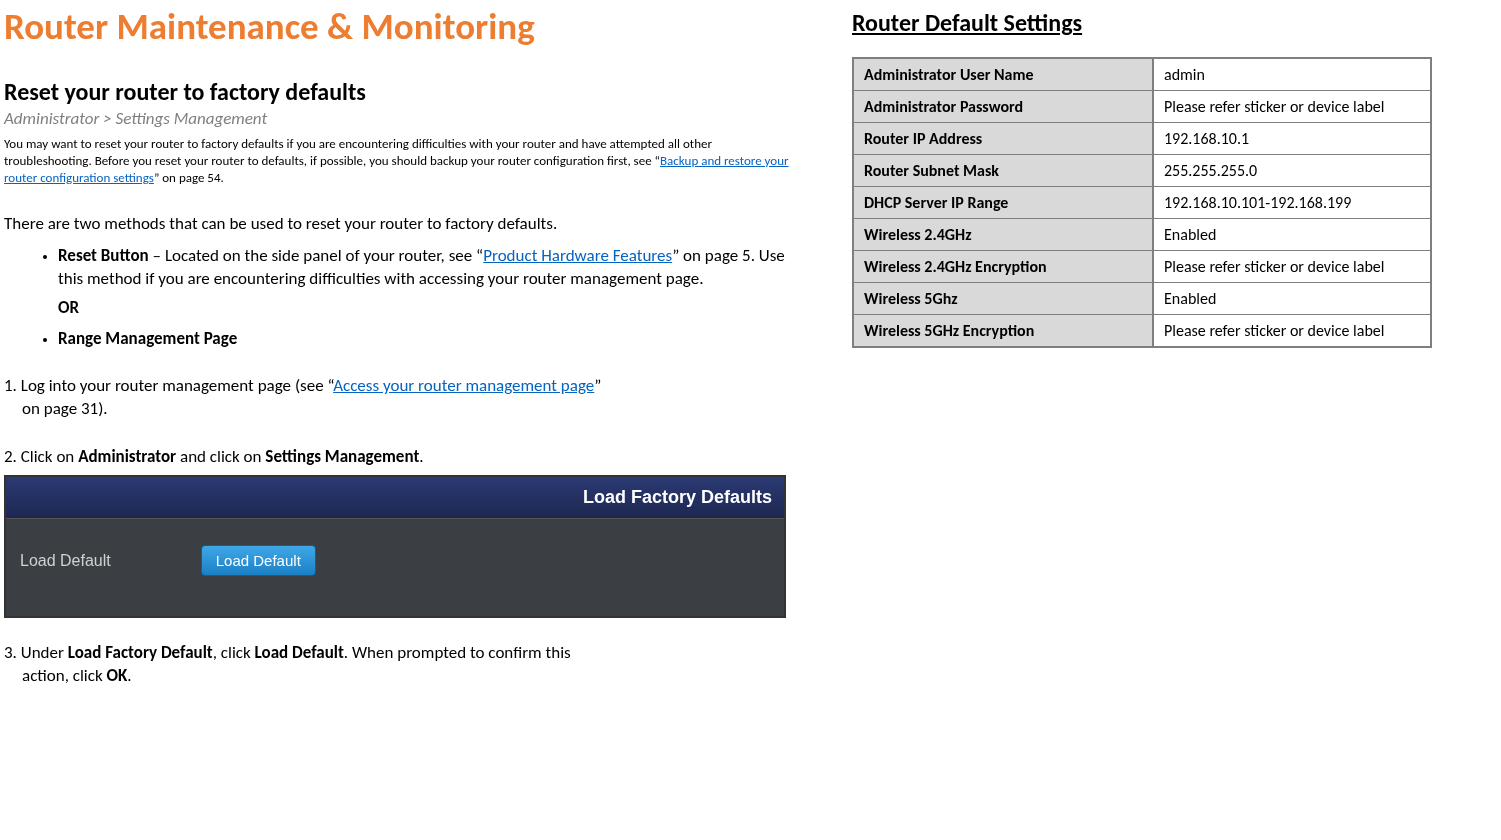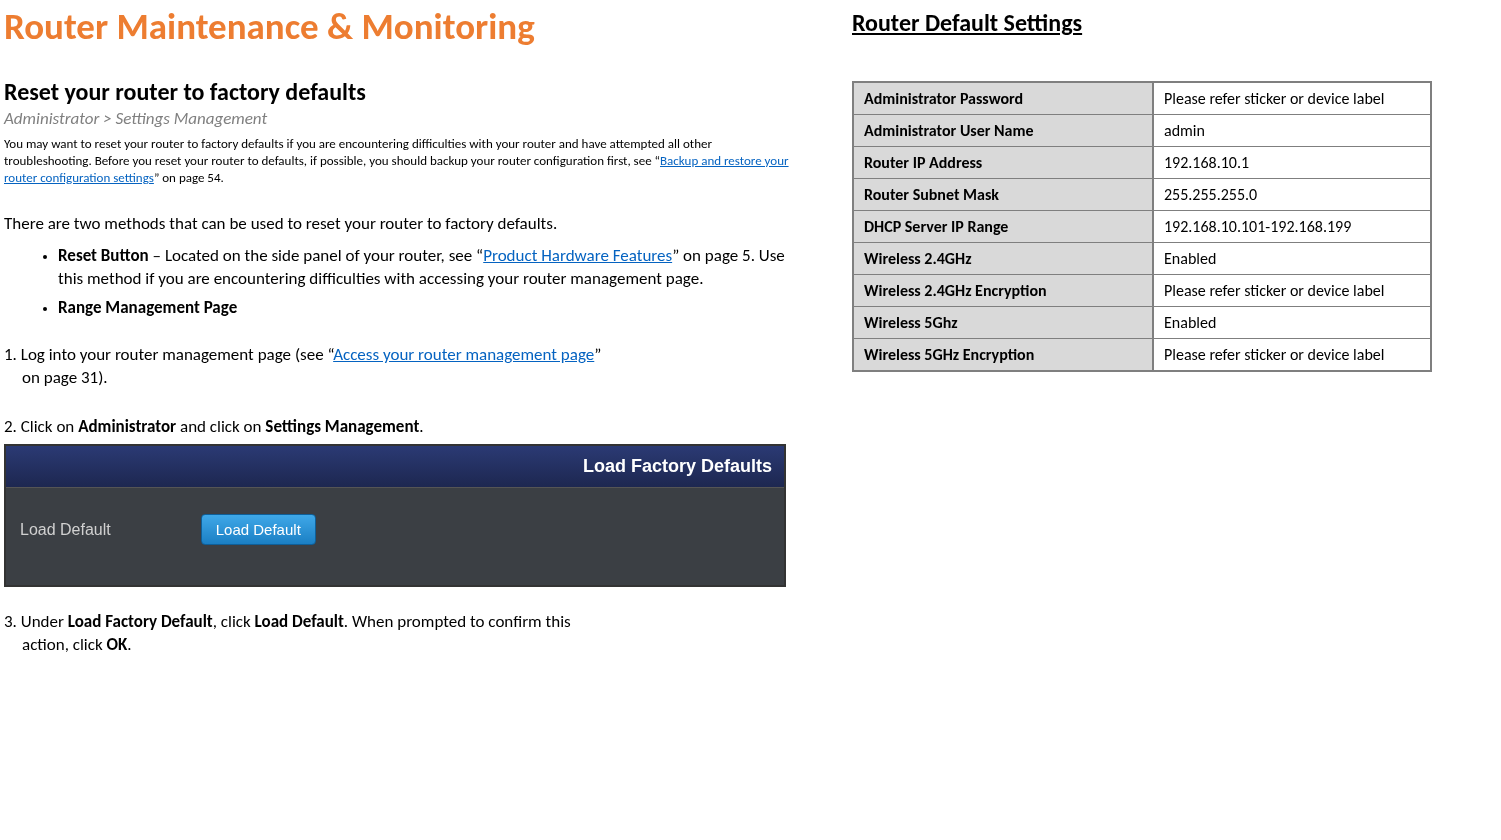--- a/index.html
+++ b/index.html
@@ -27,21 +27,21 @@
   }
   h2.section-title {
     font-size: 24px;
     font-weight: bold;
     margin: 0 0 2px 0;
   }
   h2.right-title {
     font-size: 24px;
     font-weight: bold;
     text-decoration: underline;
-    margin: 4px 0 44px 0;
+    margin: 4px 0 20px 0;
   }
   .breadcrumb {
     color: #7F7F7F;
     font-style: italic;
     font-size: 17px;
     margin: 0 0 6px 0;
   }
   p { margin: 0; line-height: 1.3; }
   .para1 { margin-bottom: 26px; font-size:13px;}
   .para2 { margin-bottom: 10px; font-size:17px;}
@@ -124,20 +124,21 @@
 
     <p class="para1">
       <span>You may want to reset your router to factory defaults if you are encountering difficulties with your router and have attempted all other troubleshooting. Before you reset your router to defaults, if possible, you should backup your router configuration first, see “</span><a href="#" class="doclink">Backup and restore your router configuration settings</a><span>” on page 54.</span>
     </p>
 
     <p class="para2">There are two methods that can be used to reset your router to factory defaults.</p>
 
     <ul class="bullets">
       <li>
         <b>Reset Button</b><span> – Located on the side panel of your router, see “</span><a href="#" class="doclink">Product Hardware Features</a><span>” on page 5. Use this method if you are encountering difficulties with accessing your router management page.</span>
+        <span class="or">OR</span>
       </li>
       <li>
         <b>Range Management Page</b>
       </li>
     </ul>
 
     <p class="step">
       <span>1. Log into your router management page (see “</span><a href="#" class="doclink">Access your router management page</a><span>”</span>
       <span class="indent">on page 31).</span>
     </p>
@@ -158,26 +159,26 @@
       <span>3. Under </span><b>Load Factory Default</b><span>, click </span><b>Load Default</b><span>. When prompted to confirm this</span>
       <span class="indent"><span>action, click </span><b>OK</b><span>.</span></span>
     </p>
   </div>
 
   <div class="right">
     <h2 class="right-title">Router Default Settings</h2>
     <table class="defaults">
       <tbody id="defaults-body">
           <tr>
+            <td class="key">Administrator User Name</td>
+            <td class="val">admin</td>
+          </tr>
+          <tr>
             <td class="key">Administrator Password</td>
             <td class="val">Please refer sticker or device label</td>
-          </tr>
-          <tr>
-            <td class="key">Administrator User Name</td>
-            <td class="val">admin</td>
           </tr>
           <tr>
             <td class="key">Router IP Address</td>
             <td class="val">192.168.10.1</td>
           </tr>
           <tr>
             <td class="key">Router Subnet Mask</td>
             <td class="val">255.255.255.0</td>
           </tr>
           <tr>

